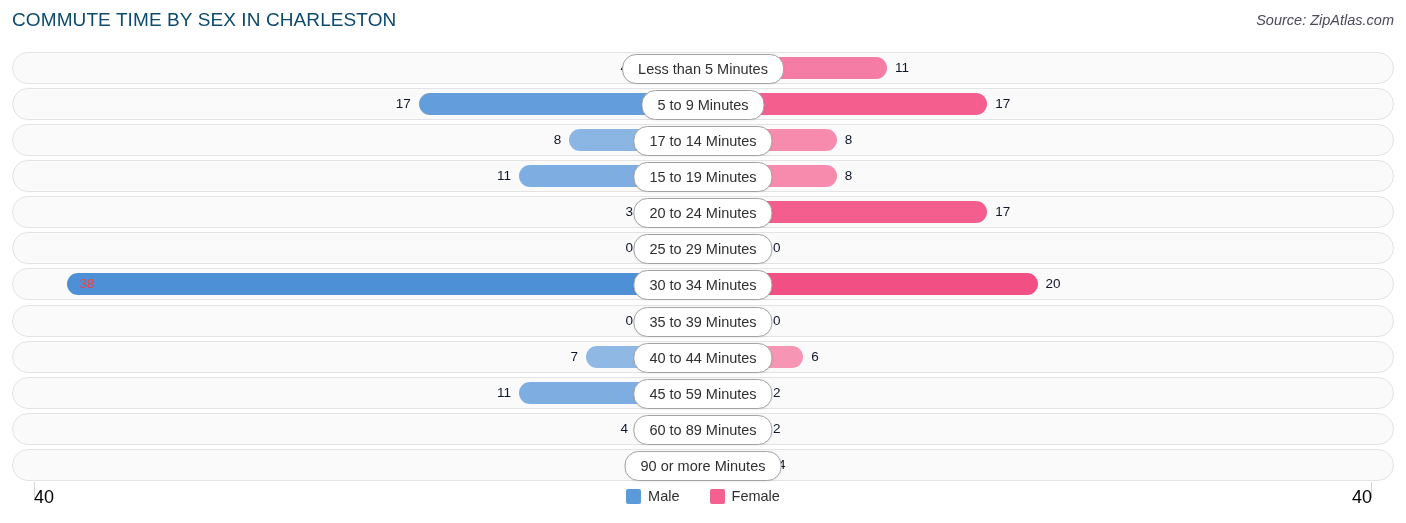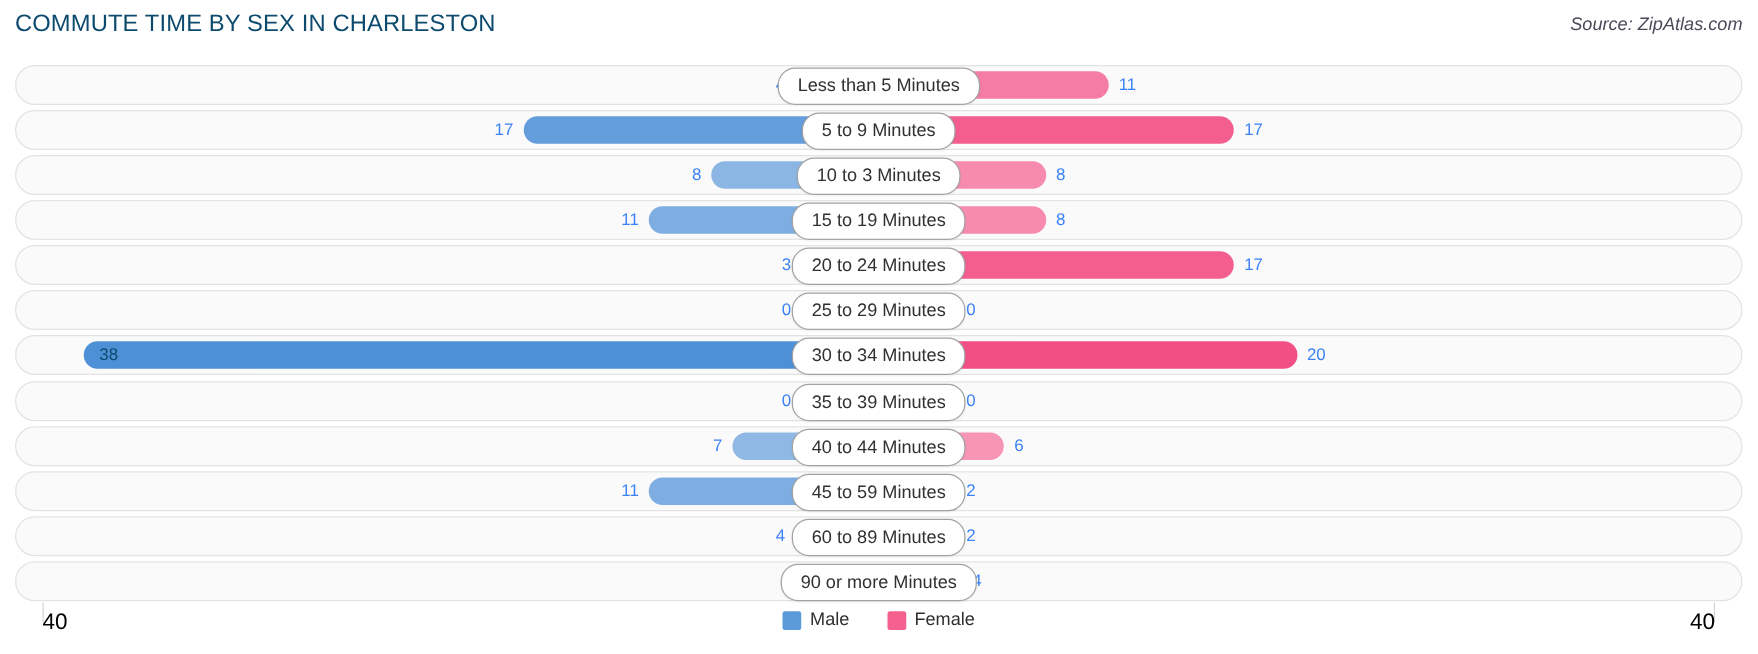--- a/index.html
+++ b/index.html
@@ -102,27 +102,27 @@
     border-radius: 11px;
   }
   .bar.male   { right: 0; }
   .bar.female { left: 0; }
 
   .val {
     position: absolute;
     top: 6px;
     font-size: 13.5px;
     line-height: 20px;
-    color: #3b82f6;
+    color: #0f172a;
     white-space: nowrap;
   }
   .val.male-out   { right: 0; text-align: right; }
   .val.female-out { left: 0; }
   .val.inside {
-    color: #0c4a6e;
+    color: #ef4444;
     left: 10px;
     right: auto;
   }
 
   
   .cat-pill {
     position: absolute;
     left: 50%;
     top: 2px;
     transform: translateX(-50%);
@@ -232,21 +232,21 @@
         <div class="row-track"></div>
         <div class="row-inner">
           <div class="half left">
             <div class="bar male" title="10 to 14 Minutes — Male: 8" style="width: 133.8px; background: rgb(139, 182, 227);"></div>
             <div class="val male-out" style="right: 141.8px;">8</div>
           </div>
           <div class="half right">
             <div class="bar female" title="10 to 14 Minutes — Female: 8" style="width: 133.8px; background: rgb(246, 139, 174);"></div>
             <div class="val female-out" style="left: 141.8px;">8</div>
           </div>
-          <div class="cat-pill">10 to 3 Minutes</div>
+          <div class="cat-pill">17 to 14 Minutes</div>
         </div>
       </div>
       <div class="row">
         <div class="row-track"></div>
         <div class="row-inner">
           <div class="half left">
             <div class="bar male" title="15 to 19 Minutes — Male: 11" style="width: 183.975px; background: rgb(126, 174, 225);"></div>
             <div class="val male-out" style="right: 191.975px;">11</div>
           </div>
           <div class="half right">

